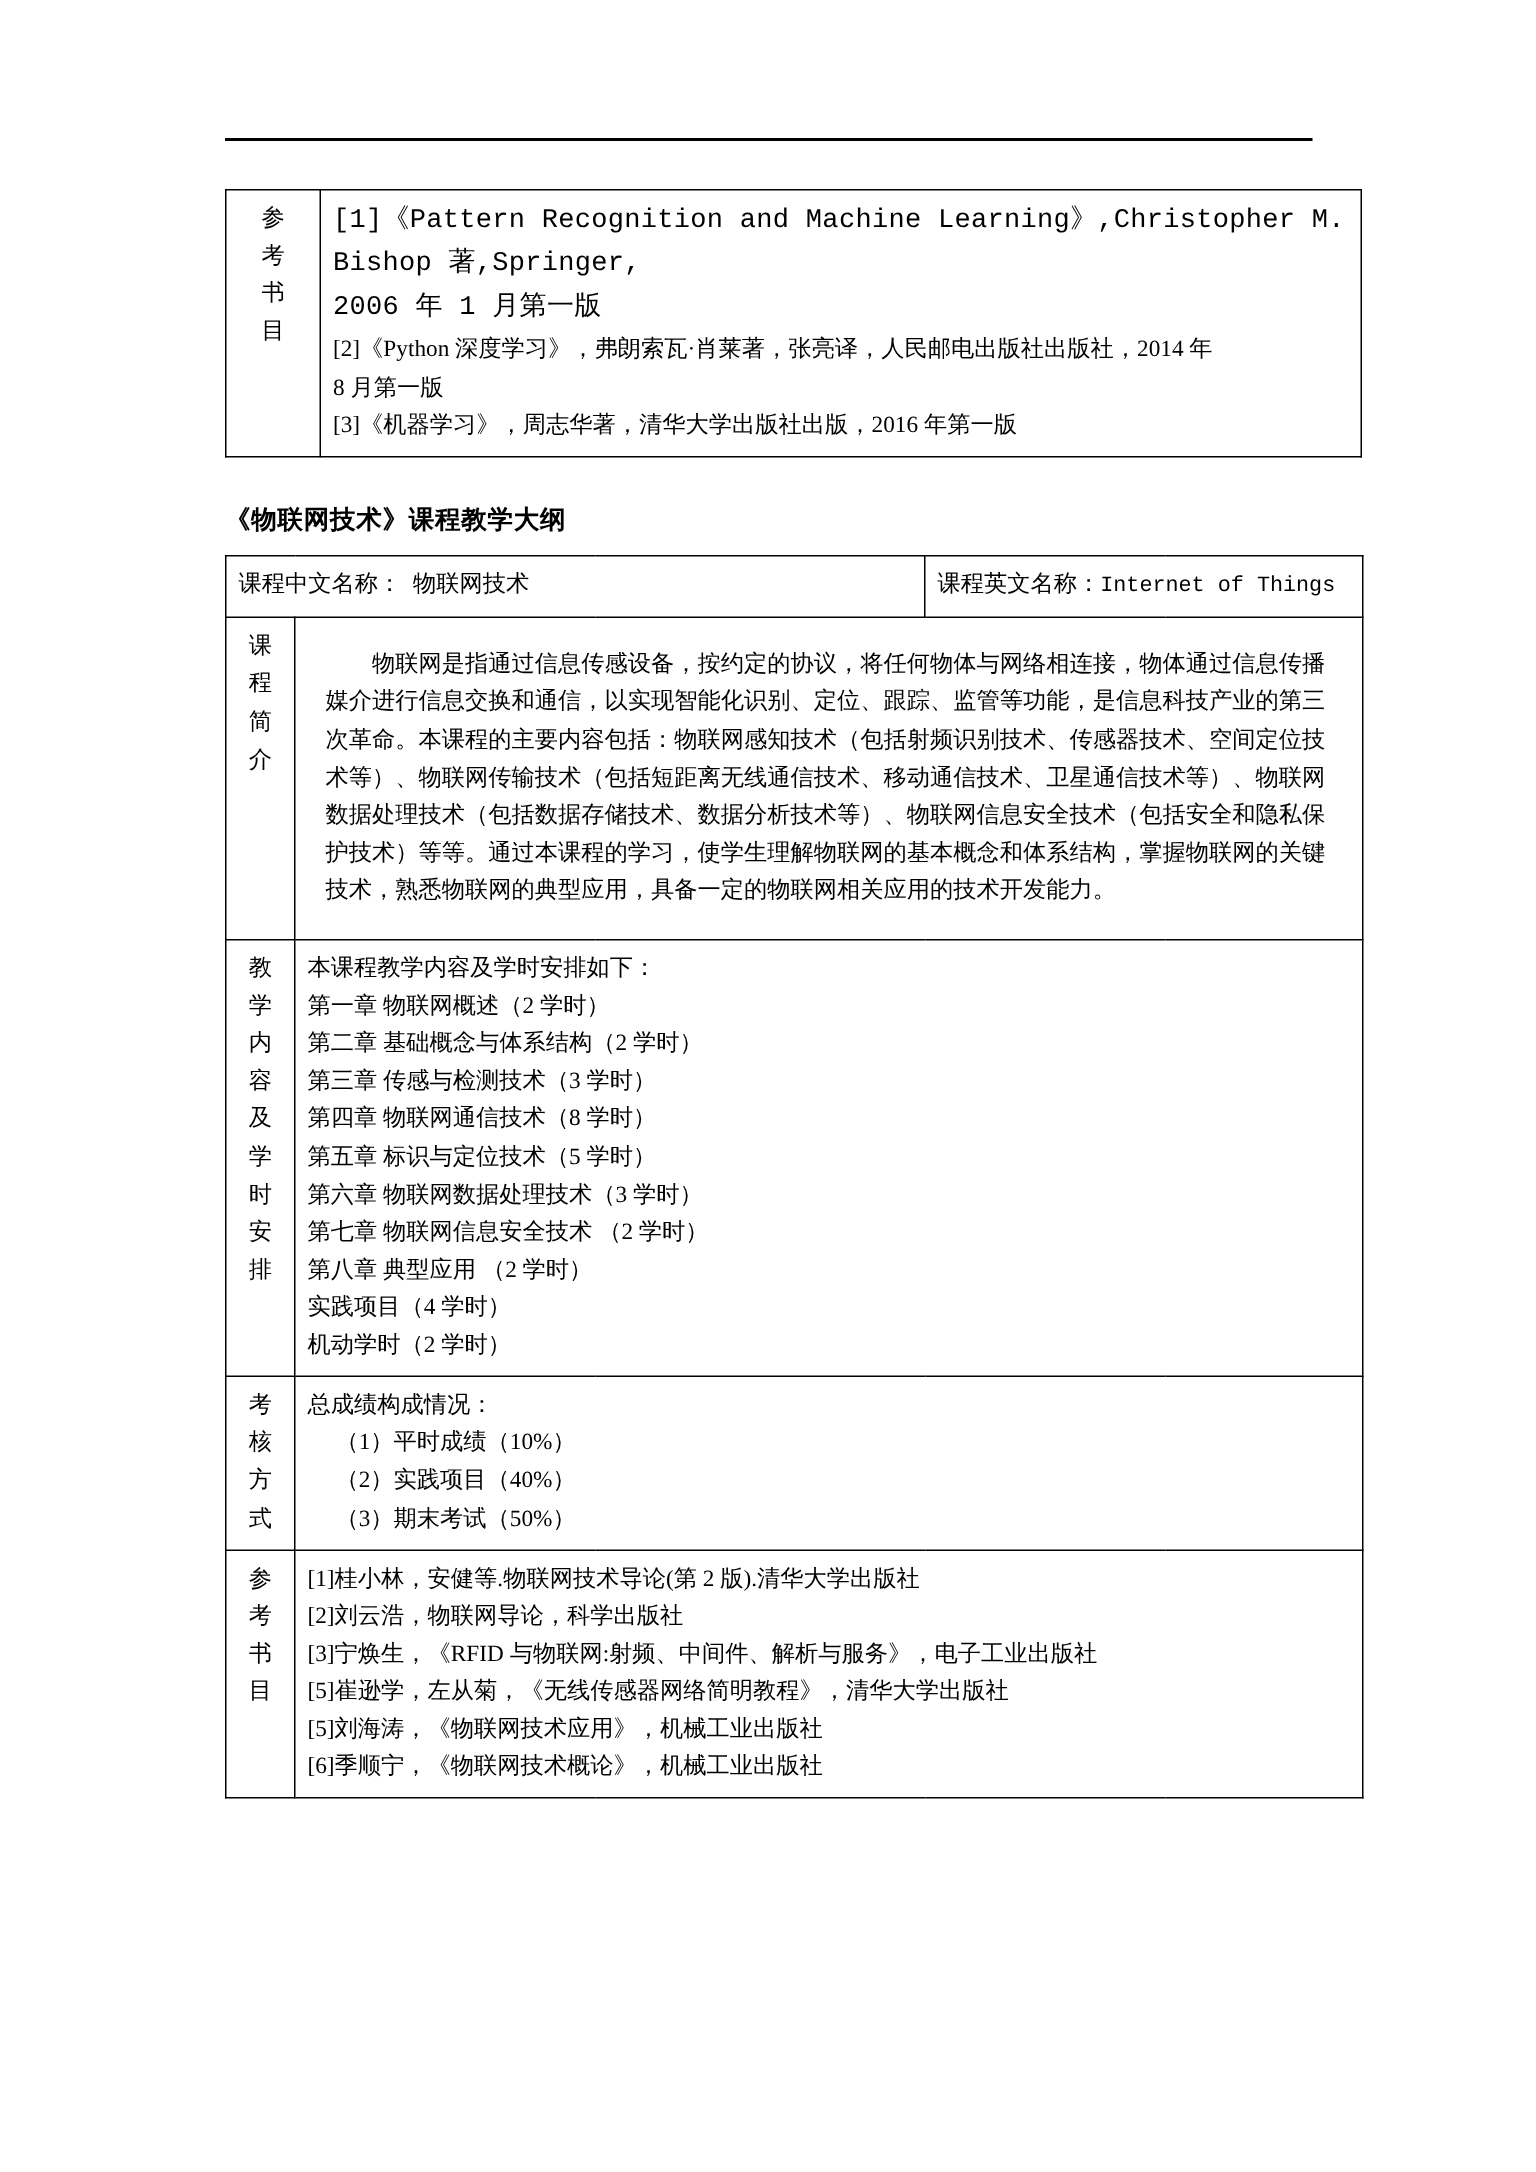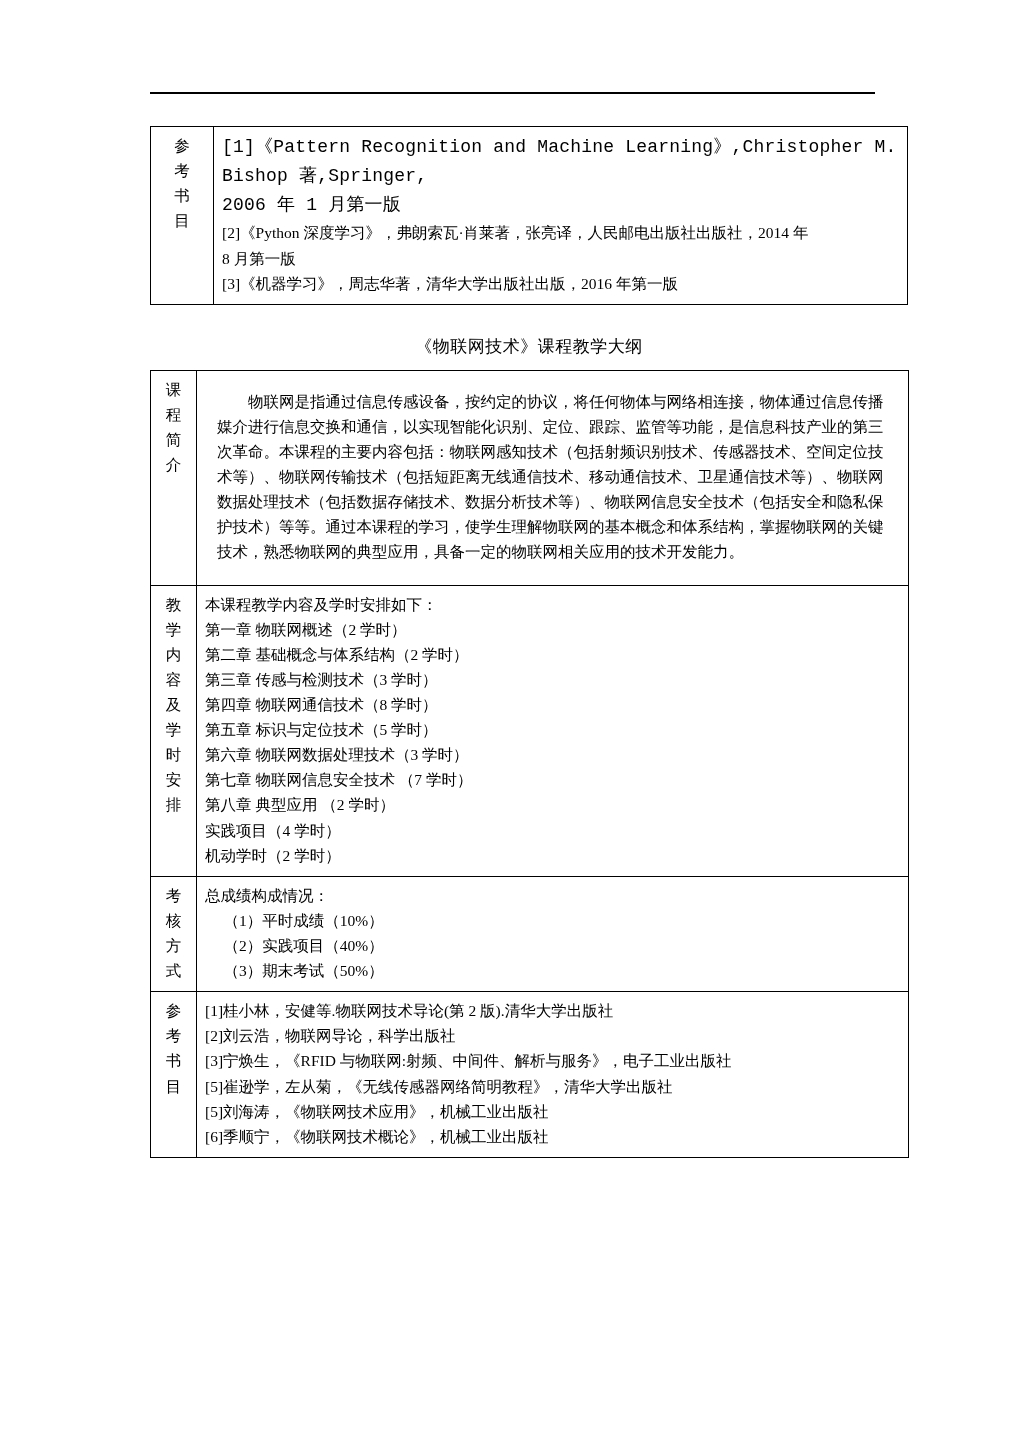--- a/index.html
+++ b/index.html
@@ -55,22 +55,22 @@
   }
   td.vlabel span {
     display: block;
   }
   .mono {
     font-family: "Liberation Mono", monospace;
     font-size: 18px;
     letter-spacing: 0.2px;
   }
   .section-title {
-    text-align: center;
-    font-weight: normal;
+    text-align: left;
+    font-weight: bold;
     font-size: 17px;
     margin: 30px 0 12px 0;
     letter-spacing: 0.5px;
   }
   .indent-2 {
     text-indent: 2em;
   }
   .line { display: block; }
   .line-ind { display: block; padding-left: 1.2em; }
   .p-tight { margin: 12px; }
@@ -117,20 +117,28 @@
     <table class="doc tbl2">
       <colgroup>
         <col style="width:46px">
         <col style="width:200px">
         <col style="width:220px">
         <col style="width:160px">
         <col style="width:132px">
       </colgroup>
 
       <tbody>
+          <tr>
+        <td colspan="3">
+          <span class="cell-label">课程中文名称：</span>&nbsp;&nbsp;<span>物联网技术</span>
+        </td>
+        <td colspan="2">
+          <span class="cell-label">课程英文名称：</span><span class="mono-en">Internet of Things</span>
+        </td>
+      </tr>
 
 
       <tr>
         <td class="vlabel">
           <span>课</span>
           <span>程</span>
           <span>简</span>
           <span>介</span>
         </td>
         <td colspan="4" class="big-cell">
@@ -151,21 +159,21 @@
           <span>排</span>
         </td>
         <td colspan="4" class="big-cell">
           <span class="line">本课程教学内容及学时安排如下：</span>
           <span class="line">第一章  物联网概述（2 学时）</span>
           <span class="line">第二章  基础概念与体系结构（2 学时）</span>
           <span class="line">第三章  传感与检测技术（3 学时）</span>
           <span class="line">第四章  物联网通信技术（8 学时）</span>
           <span class="line">第五章  标识与定位技术（5 学时）</span>
           <span class="line">第六章  物联网数据处理技术（3 学时）</span>
-          <span class="line">第七章  物联网信息安全技术  （7 学时）</span>
+          <span class="line">第七章  物联网信息安全技术  （2 学时）</span>
           <span class="line">第八章  典型应用  （2 学时）</span>
           <span class="line">实践项目（4 学时）</span>
           <span class="line">机动学时（2 学时）</span>
         </td>
       </tr>
 
       <tr>
         <td class="vlabel">
           <span>考</span>
           <span>核</span>

